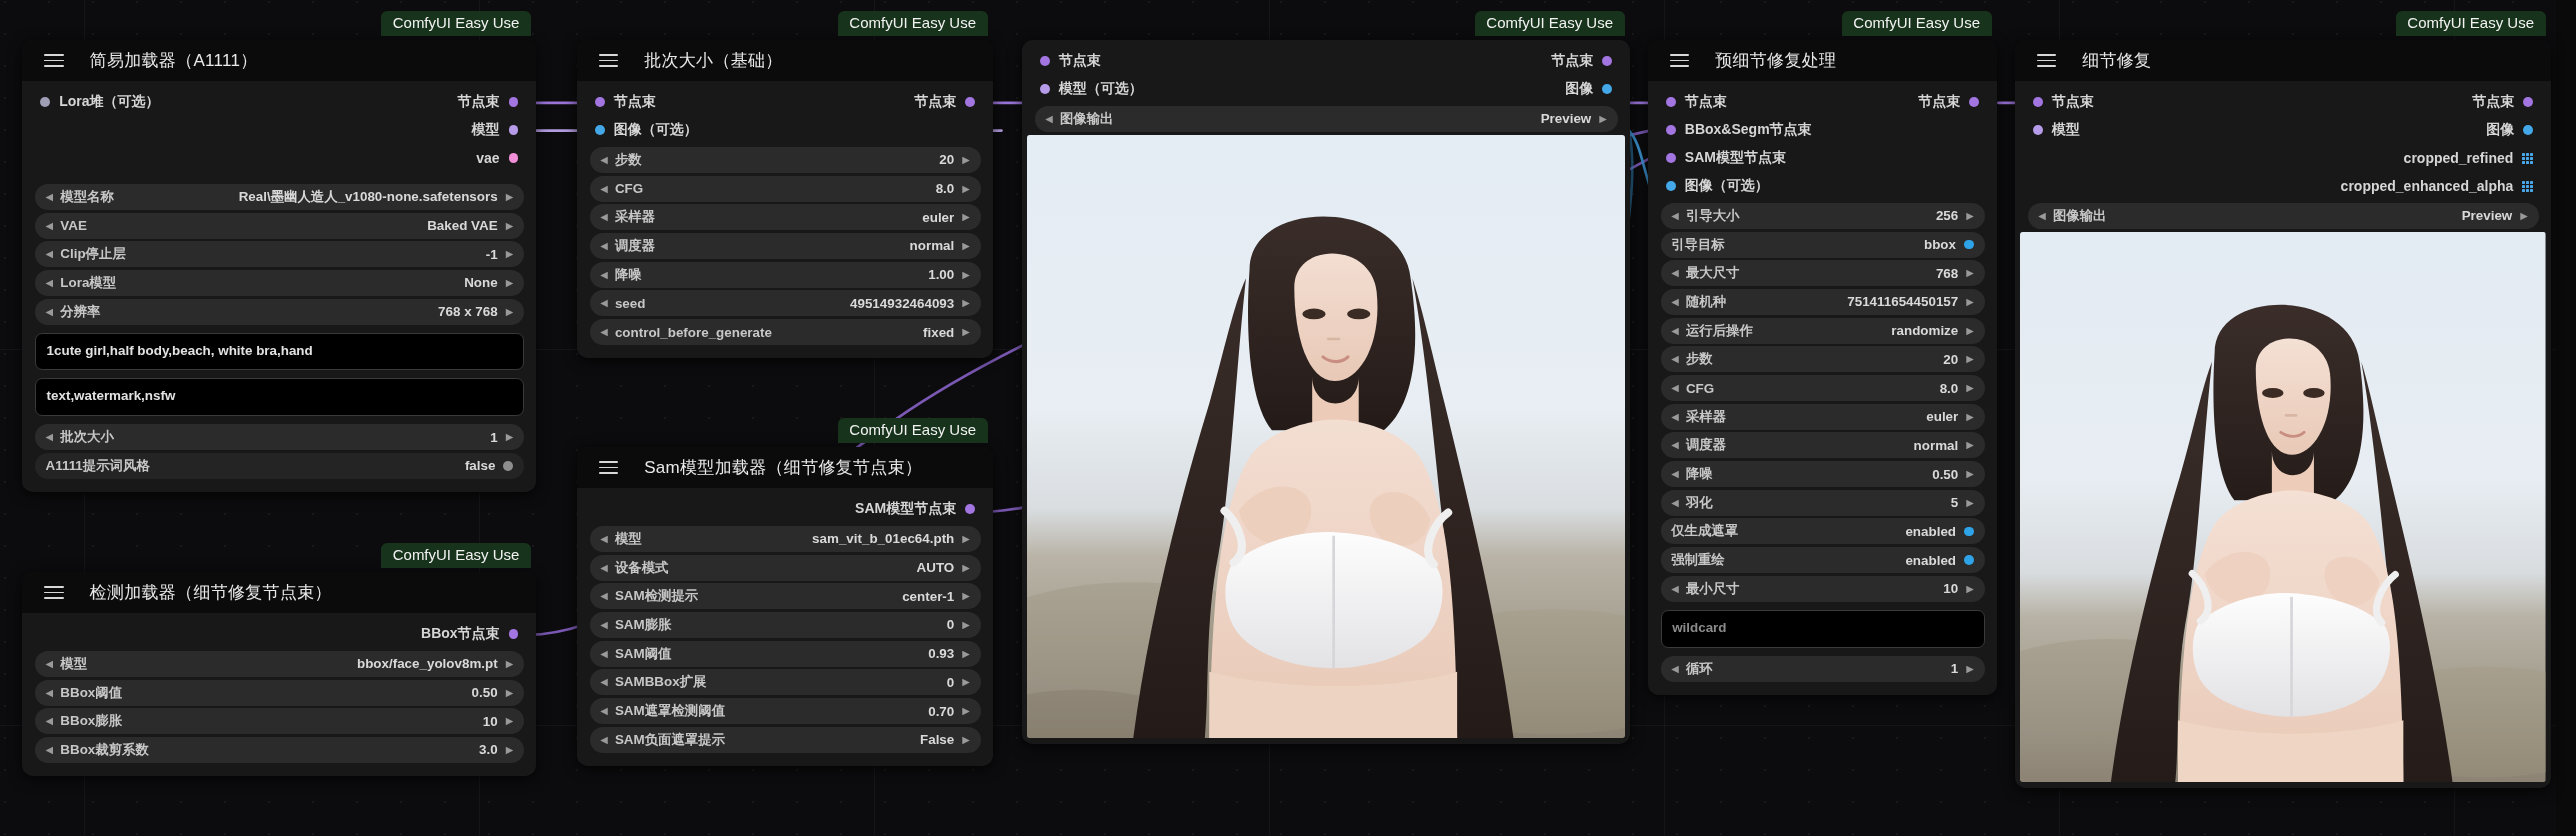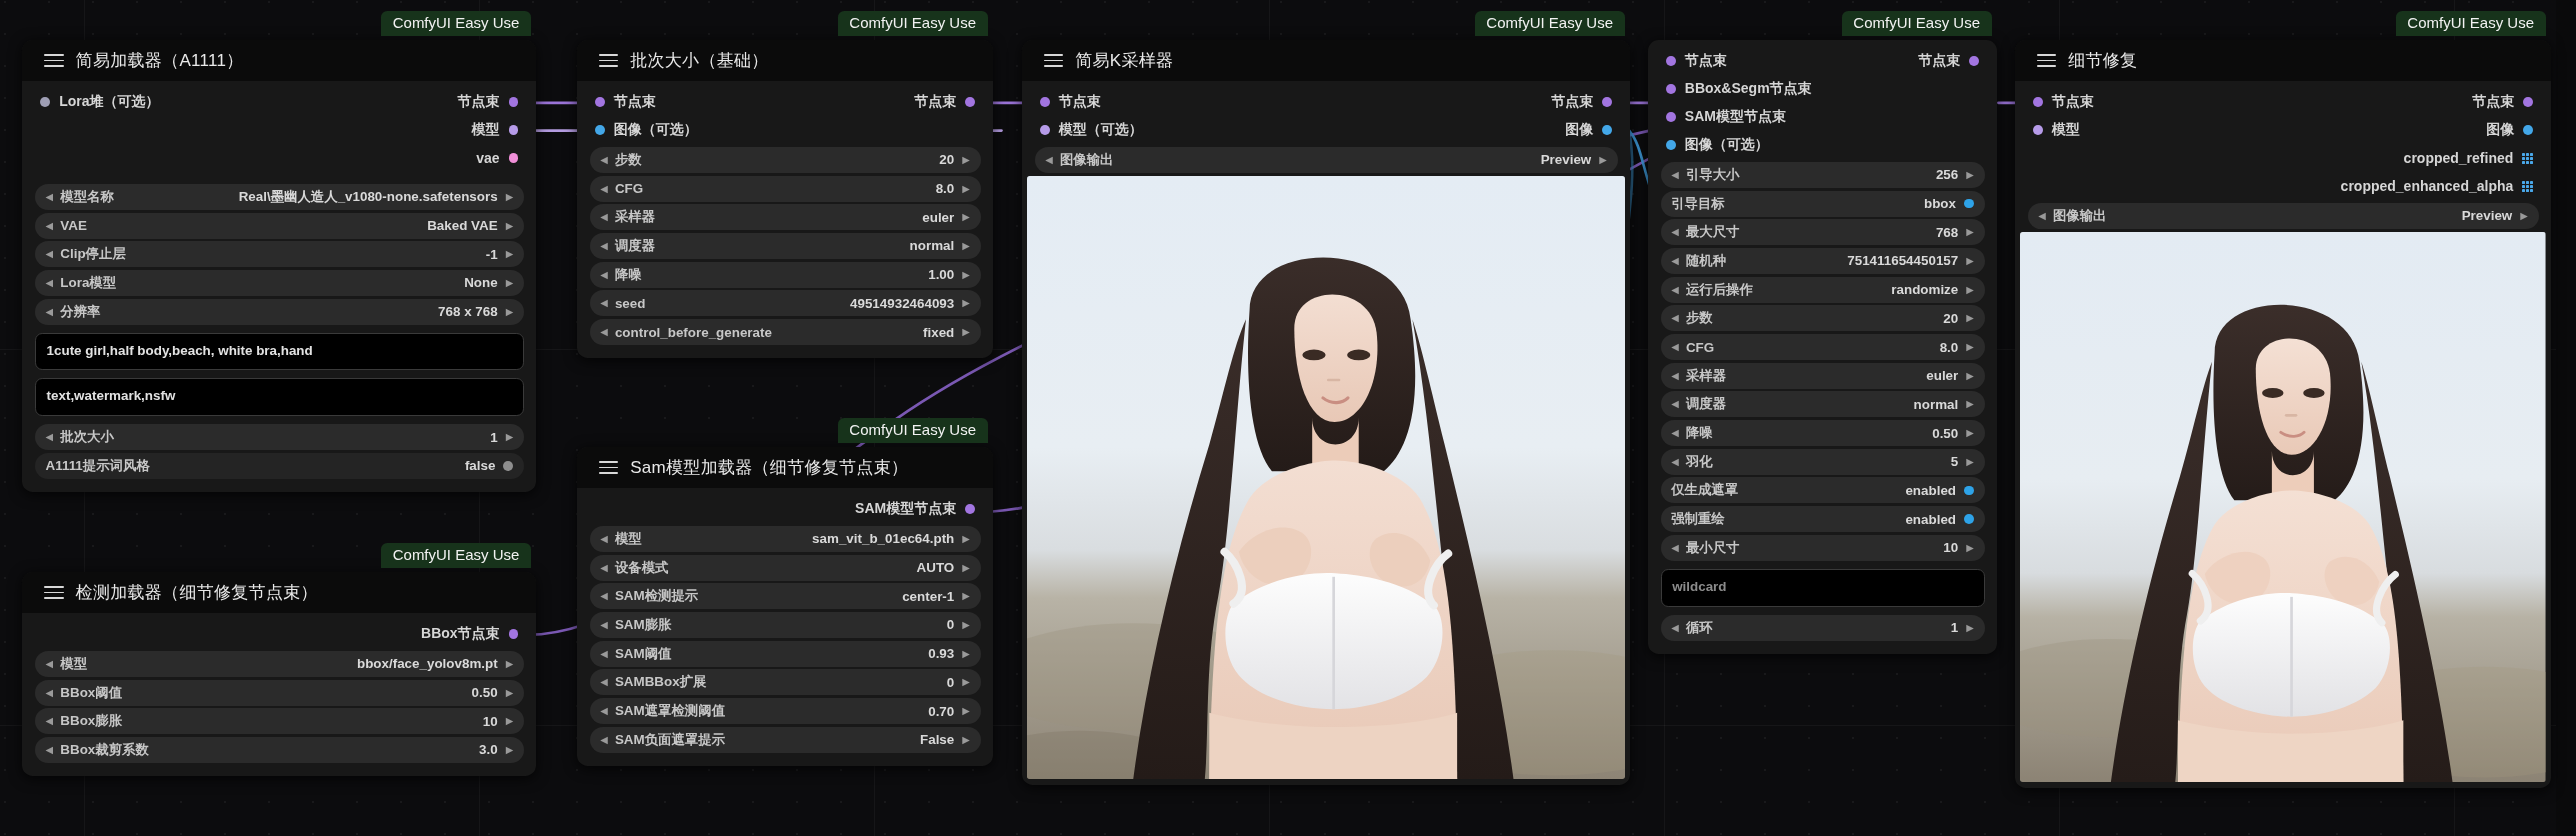--- a/index.html
+++ b/index.html
@@ -30,21 +30,21 @@
     border-radius: 10.7px;
     box-shadow: 0 2.7px 12.5px rgba(0,0,0,.72);
     overflow: visible;
   }
   .node-header {
     height: 41px;
     display: flex; align-items: center;
     padding-left: 21.5px;
     background: #0b0b0b;
     border-radius: 10.7px 10.7px 0 0;
-    gap: 12px;
+    gap: 26px;
   }
   .burger { display:flex; flex-direction:column; gap:3.6px; width:19.7px; flex:none; }
   .burger i { display:block; height:1.8px; background:#d8d8d8; border-radius:0.9px; }
   .burger i:nth-child(1){ width:19.7px; }
   .burger i:nth-child(2){ width:19.7px; }
   .burger i:nth-child(3){ width:19.7px; }
   .node-title {
     color:#e9e9e9; font-size:17px; letter-spacing:0.3px; white-space:nowrap;
   }
   .node-body { padding: 7.2px 0 10.7px 0; font-weight: bold; }
@@ -518,28 +518,20 @@
         <span class="val">
             <span>False</span>
           <span class="arrow">▶</span>
           </span>
       </div>
     </div>
   </div>
 
   <div class="node" style="left:1022px; top:40px; width:608px;">
     <div class="badge">ComfyUI Easy Use</div>
-    <div class="node-header">
-      <span class="burger">
-          <i></i>
-          <i></i>
-          <i></i>
-        </span>
-      <span class="node-title">简易K采样器</span>
-    </div>
     <div class="node-body" style="padding-bottom:0">
       <div class="ports">
         <div class="port-row">
           <span class="port">
             <span class="dot bundle"></span>
             <span class="port-label">节点束</span>
           </span>
           <span class="port out">
             <span class="port-label">节点束</span>
             <span class="dot bundle"></span>
@@ -610,20 +602,28 @@
           <ellipse cx="372" cy="200" rx="13" ry="6" fill="#3a2b24"></ellipse>
           <path d="M338 228 L 350 228" stroke="#d8b6a4" stroke-width="3" fill="none" stroke-linecap="round"></path>
           <path d="M332 248 C 342 256 354 254 360 248" stroke="#c98e82" stroke-width="3.5" fill="none" stroke-linecap="round"></path>
         </svg>
       </div>
     </div>
   </div>
 
   <div class="node" style="left:1648px; top:40px; width:349px;">
     <div class="badge">ComfyUI Easy Use</div>
+    <div class="node-header">
+      <span class="burger">
+          <i></i>
+          <i></i>
+          <i></i>
+        </span>
+      <span class="node-title">预细节修复处理</span>
+    </div>
     <div class="node-body">
       <div class="ports">
         <div class="port-row">
           <span class="port">
             <span class="dot bundle"></span>
             <span class="port-label">节点束</span>
           </span>
           <span class="port out">
             <span class="port-label">节点束</span>
             <span class="dot bundle"></span>

